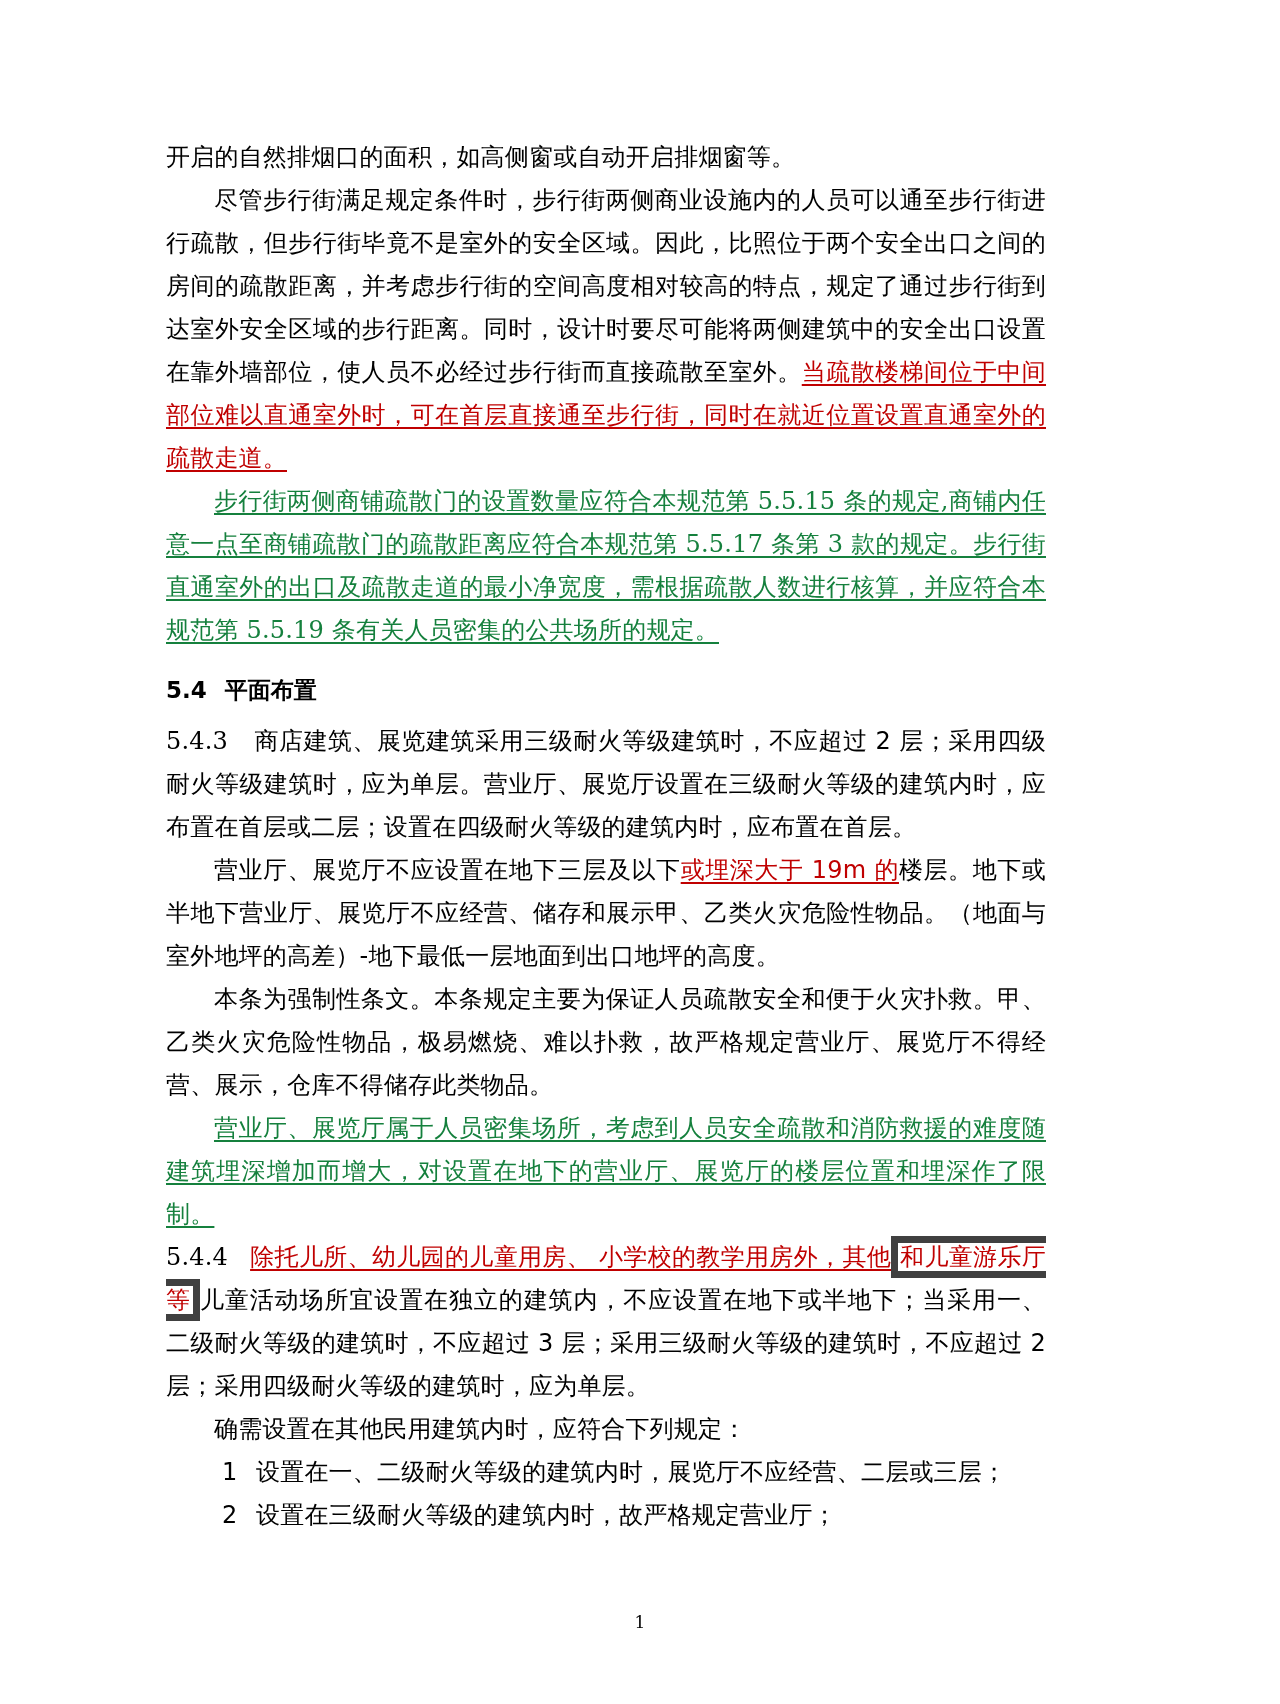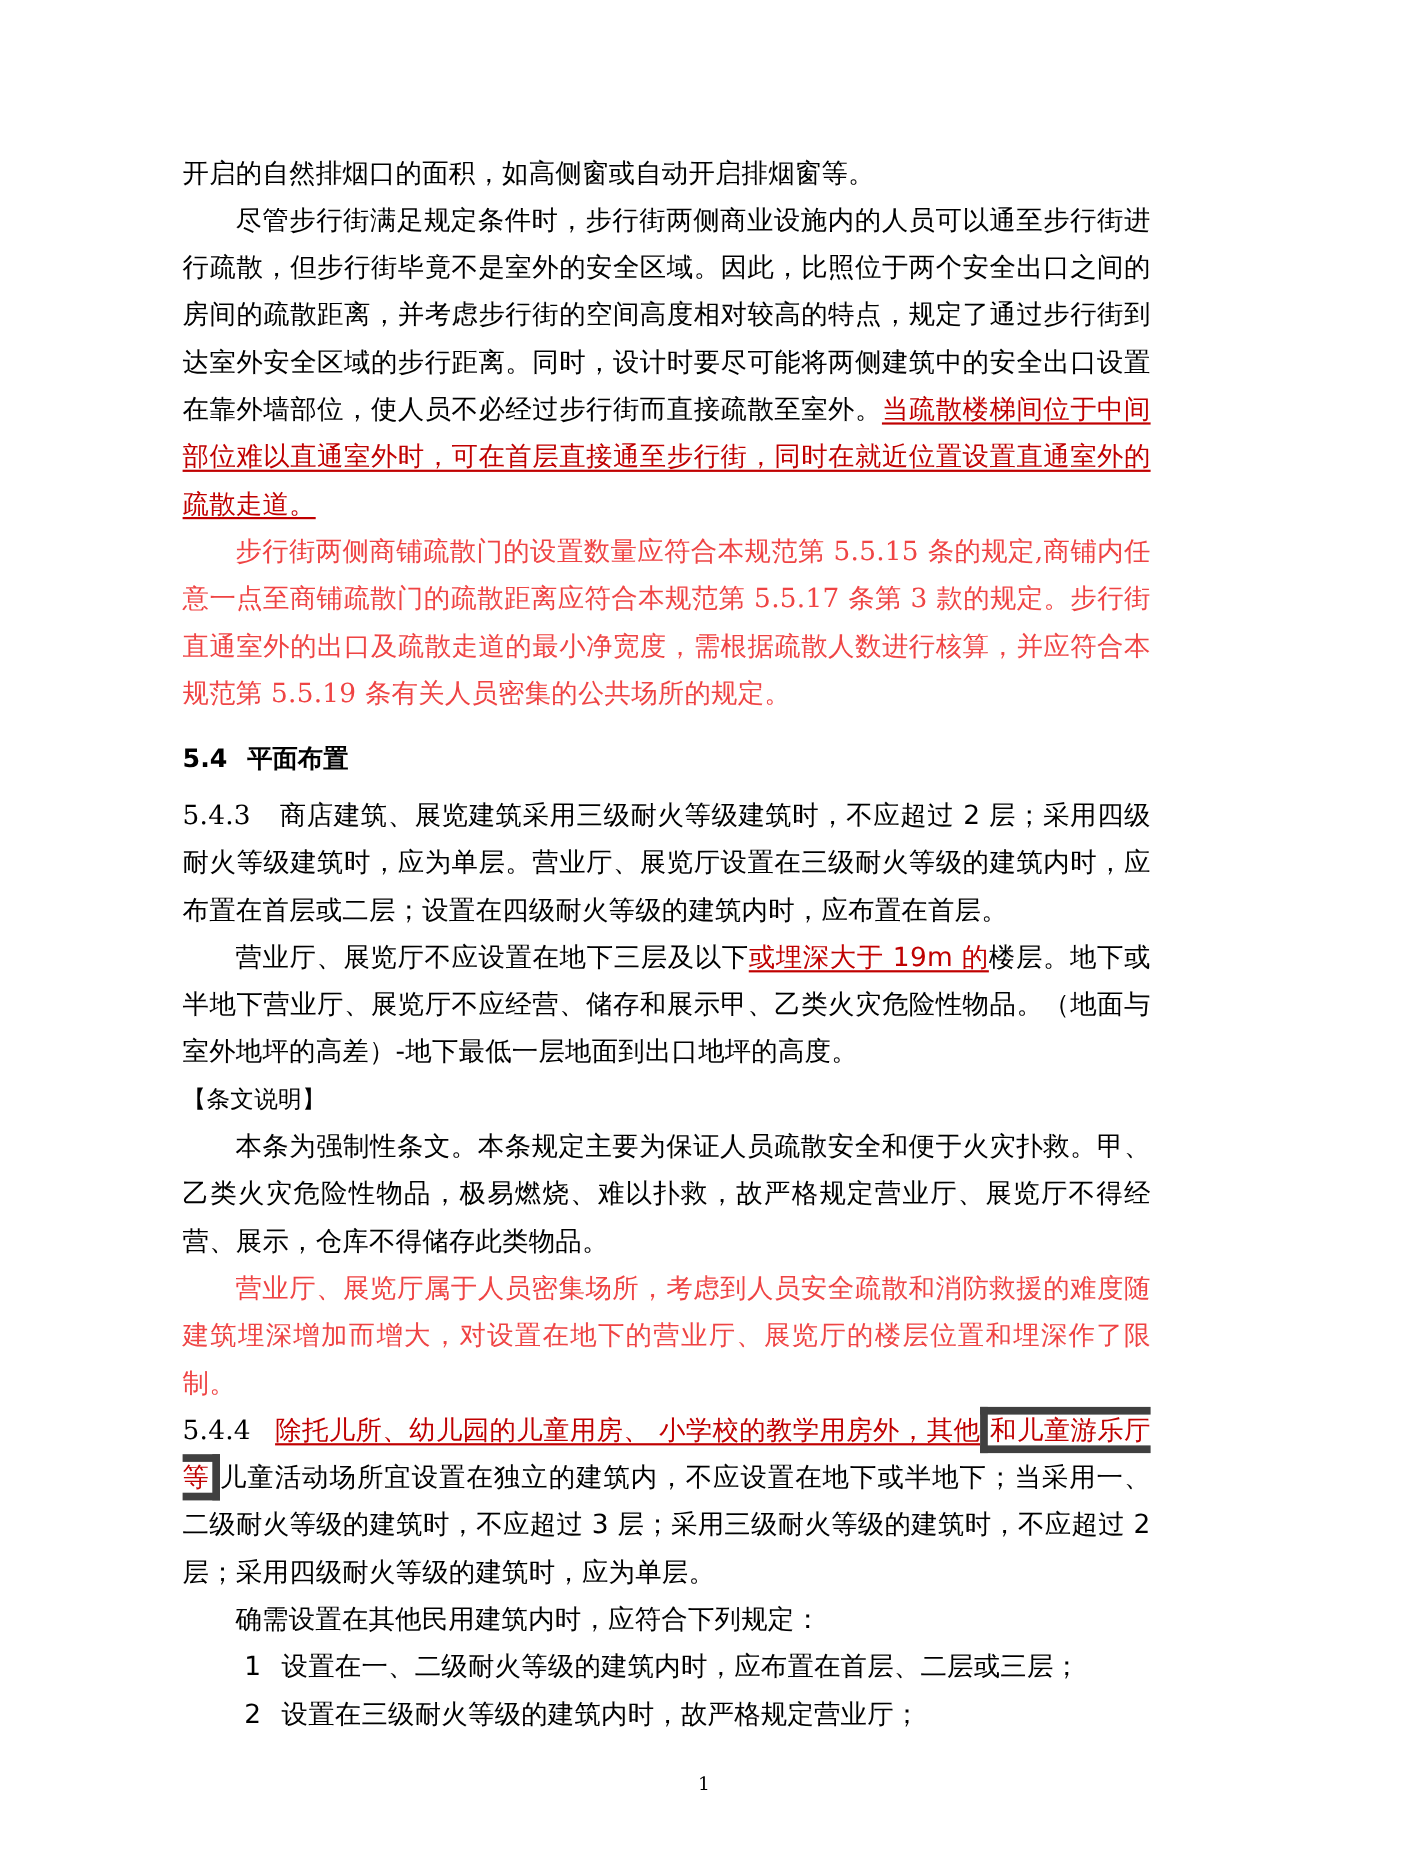--- a/index.html
+++ b/index.html
@@ -34,21 +34,22 @@
   .indent {
     text-indent: 2em;
   }
   .black { color: #000000; }
   .red-u {
     color: #c00000;
     text-decoration: underline;
     text-underline-offset: 4px;
   }
   .red-para {
-    color: #ef4444;
+    color: #15803d;
+    text-decoration: underline;
     text-underline-offset: 4px;
   }
   .sans {
     font-family: "DejaVu Sans", "Liberation Sans", sans-serif;
   }
   .heading {
     text-align: left;
     font-size: 23px;
     font-weight: bold;
     line-height: 48px;
@@ -103,30 +104,29 @@
     <p class="indent"><span class="black">尽管步行街满足规定条件时，步行街两侧商业设施内的人员可以通至步行街进行疏散，但步行街毕竟不是室外的安全区域。因此，比照位于两个安全出口之间的房间的疏散距离，并考虑步行街的空间高度相对较高的特点，规定了通过步行街到达室外安全区域的步行距离。同时，设计时要尽可能将两侧建筑中的安全出口设置在靠外墙部位，使人员不必经过步行街而直接疏散至室外。</span><span class="red-u">当疏散楼梯间位于中间部位难以直通室外时，可在首层直接通至步行街，同时在就近位置设置直通室外的疏散走道。</span></p>
 
     <p class="indent red-para">步行街两侧商铺疏散门的设置数量应符合本规范第 5.5.15 条的规定,商铺内任意一点至商铺疏散门的疏散距离应符合本规范第 5.5.17 条第 3 款的规定。步行街直通室外的出口及疏散走道的最小净宽度，需根据疏散人数进行核算，并应符合本规范第 5.5.19 条有关人员密集的公共场所的规定。</p>
 
     <div class="heading"><span class="num">5.4</span><span>平面布置</span></div>
 
     <p class="sans sect"><span class="clause-label">5.4.3</span><span style="display:inline-block;width:26px"></span><span>商店建筑、展览建筑采用三级耐火等级建筑时，不应超过 2 层；采用四级耐火等级建筑时，应为单层。营业厅、展览厅设置在三级耐火等级的建筑内时，应布置在首层或二层；设置在四级耐火等级的建筑内时，应布置在首层。</span></p>
 
     <p class="sans indent"><span>营业厅、展览厅不应设置在地下三层及以下</span><span class="red-u">或埋深大于 19m 的</span><span>楼层。地下或半地下营业厅、展览厅不应经营、储存和展示甲、乙类火灾危险性物品。（地面与室外地坪的高差）-地下最低一层地面到出口地坪的高度。</span></p>
 
-    <p class="note-head">【条文说明】</p>
 
     <p class="sans indent">本条为强制性条文。本条规定主要为保证人员疏散安全和便于火灾扑救。甲、乙类火灾危险性物品，极易燃烧、难以扑救，故严格规定营业厅、展览厅不得经营、展示，仓库不得储存此类物品。</p>
 
     <p class="sans indent red-para">营业厅、展览厅属于人员密集场所，考虑到人员安全疏散和消防救援的难度随建筑埋深增加而增大，对设置在地下的营业厅、展览厅的楼层位置和埋深作了限制。</p>
 
     <p class="sans"><span class="clause-label">5.4.4</span><span style="display:inline-block;width:22px"></span><span class="red-u">除托儿所、幼儿园的儿童用房、 小学校的教学用房外，其他</span><span class="boxed">和儿童游乐厅等</span><span>儿童活动场所宜设置在独立的建筑内，不应设置在地下或半地下；当采用一、二级耐火等级的建筑时，不应超过 3 层；采用三级耐火等级的建筑时，不应超过 2 层；采用四级耐火等级的建筑时，应为单层。</span></p>
 
     <p class="sans indent">确需设置在其他民用建筑内时，应符合下列规定：</p>
 
-    <p class="sans list-item"><span class="marker">1</span><span>设置在一、二级耐火等级的建筑内时，应布置在首层、二层或三层；</span></p>
+    <p class="sans list-item"><span class="marker">1</span><span>设置在一、二级耐火等级的建筑内时，展览厅不应经营、二层或三层；</span></p>
 
     <p class="sans list-item"><span class="marker">2</span><span>设置在三级耐火等级的建筑内时，故严格规定营业厅；</span></p>
 
   </div>
 
   <div class="pagenum">1</div>
 </div>
 
 </body></html>

